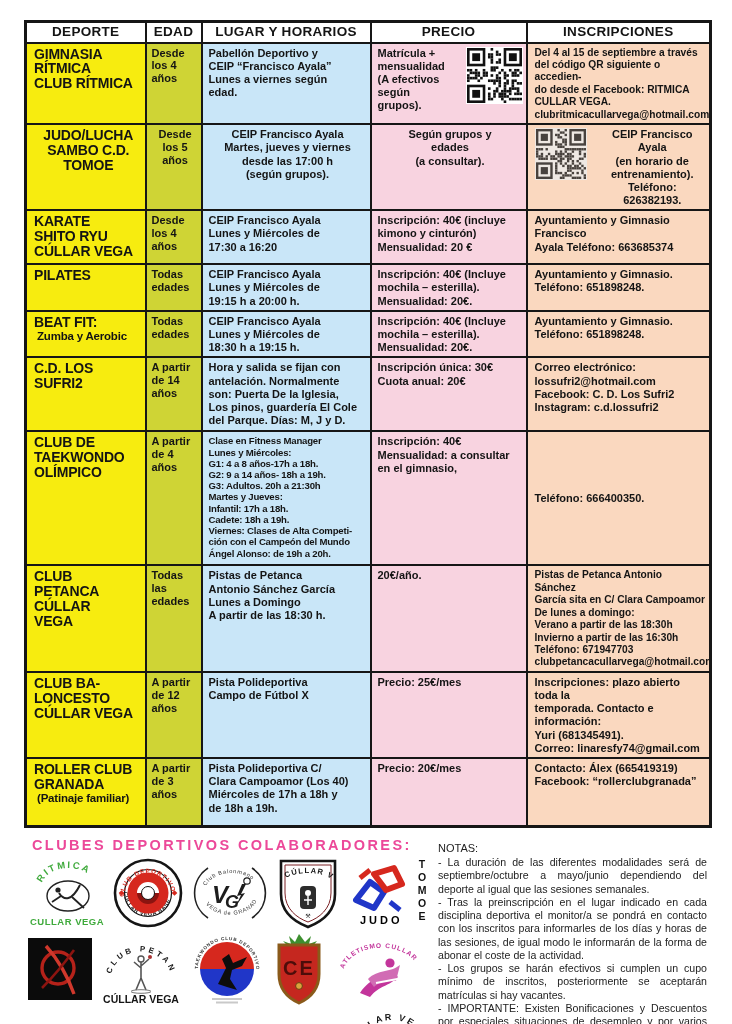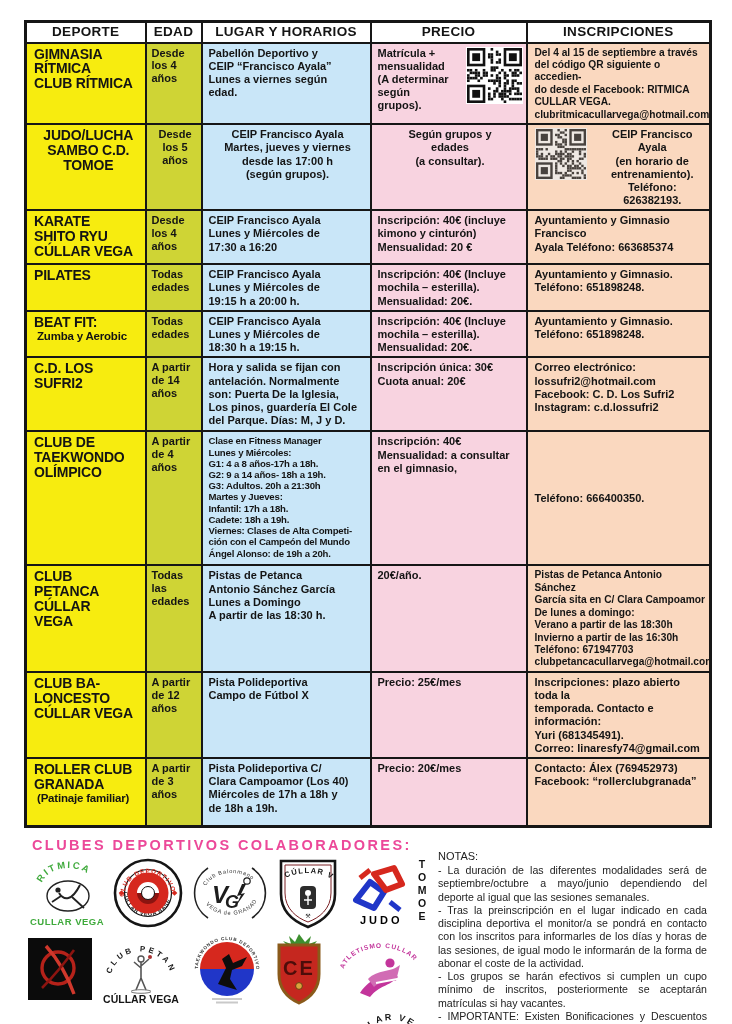--- a/index.html
+++ b/index.html
@@ -27,21 +27,21 @@
   
   .bottom{display:flex;margin-top:6px}
   .bleft{width:402px;flex:0 0 402px}
   .collab{color:#ec4899;font-weight:700;font-size:14.5px;letter-spacing:2.4px;margin:3px 0 3px 8px;white-space:nowrap}
   .logorow{display:flex;align-items:center;gap:7px;margin:0 0 2px 4px}
   .logorow.r3{margin-left:14px;gap:26px}
   .logo{position:relative;flex:0 0 auto;line-height:0}
   .vertword{position:absolute;right:1px;top:0;writing-mode:vertical-rl;text-orientation:upright;font-weight:700;font-size:10.5px;line-height:1;letter-spacing:1px;color:#111}
   .judoword{position:absolute;left:14px;bottom:2px;font-weight:700;font-size:11px;letter-spacing:3px;color:#000000;line-height:1}
   .notes{flex:1;padding-left:12px;padding-right:2px;font-size:10.6px;line-height:1.25;color:#222}
-  .notes .ntitle{margin:16px 0 1px 0;font-size:11px}
+  .notes .ntitle{margin:8px 0 1px 0;font-size:11px}
   .notes p{margin:0;text-align:justify}
   svg text{font-family:"Liberation Sans",sans-serif}
 </style>
 </head>
 <body>
 
 <div class="page">
 
   <table class="sched">
     <colgroup>
@@ -76,21 +76,21 @@
             <div>Pabellón Deportivo y</div>
             <div>CEIP “Francisco Ayala”</div>
             <div>Lunes a viernes según</div>
             <div>edad.</div>
           </td>
           <td class="precio">
             <div class="flexrow">
               <div class="lines">
                 <div>Matrícula +</div>
                 <div>mensualidad</div>
-                <div>(A determinar</div>
+                <div>(A efectivos</div>
                 <div>según grupos).</div>
               </div>
               <div class="qrbox"><svg viewBox="0 0 21 21" width="55" height="55">
                   <rect width="21" height="21" fill="#fff"></rect>
                   <rect x="9" y="0" width="1" height="1" fill="#111"></rect>
                   <rect x="11" y="1" width="1" height="1" fill="#111"></rect>
                   <rect x="8" y="2" width="1" height="1" fill="#111"></rect>
                   <rect x="9" y="2" width="1" height="1" fill="#111"></rect>
                   <rect x="11" y="2" width="1" height="1" fill="#111"></rect>
                   <rect x="12" y="2" width="1" height="1" fill="#111"></rect>
@@ -597,21 +597,21 @@
           <td class="lugar">
             <div>Pista Polideportiva C/</div>
             <div>Clara Campoamor (Los 40)</div>
             <div>Miércoles de 17h a 18h y</div>
             <div>de 18h a 19h.</div>
           </td>
           <td class="precio">
             <div>Precio: 20€/mes</div>
           </td>
           <td class="insc">
-            <div>Contacto: Álex (769452973)</div>
+            <div>Contacto: Álex (665419319)</div>
             <div>Facebook: “rollerclubgranada”</div>
           </td>
         </tr>
       </tbody>
   </table>
 
   <div class="bottom">
     <div class="bleft">
       <div class="collab">CLUBES DEPORTIVOS COLABORADORES:</div>
 

